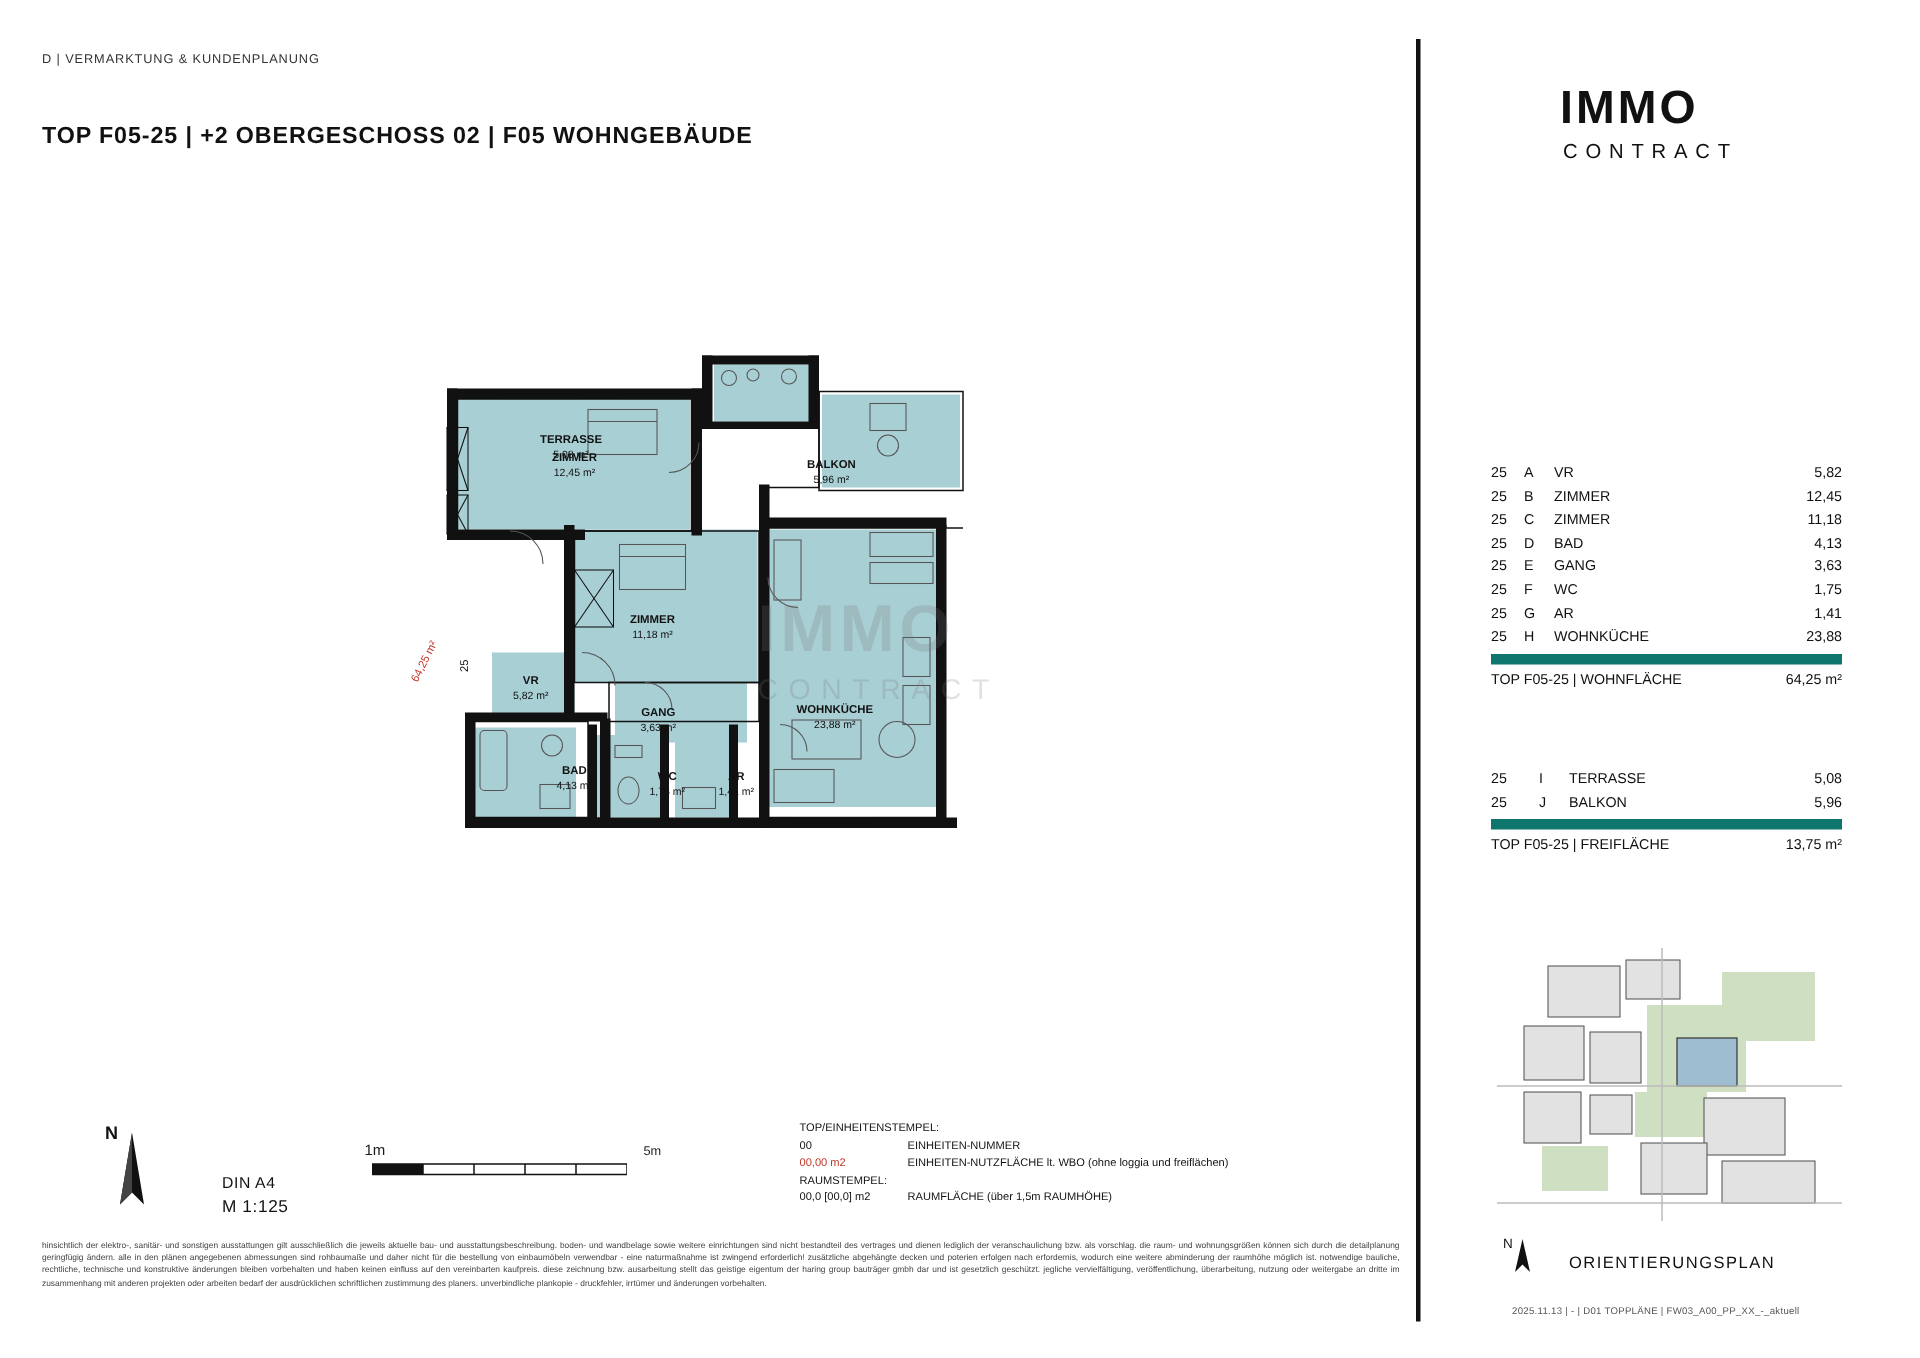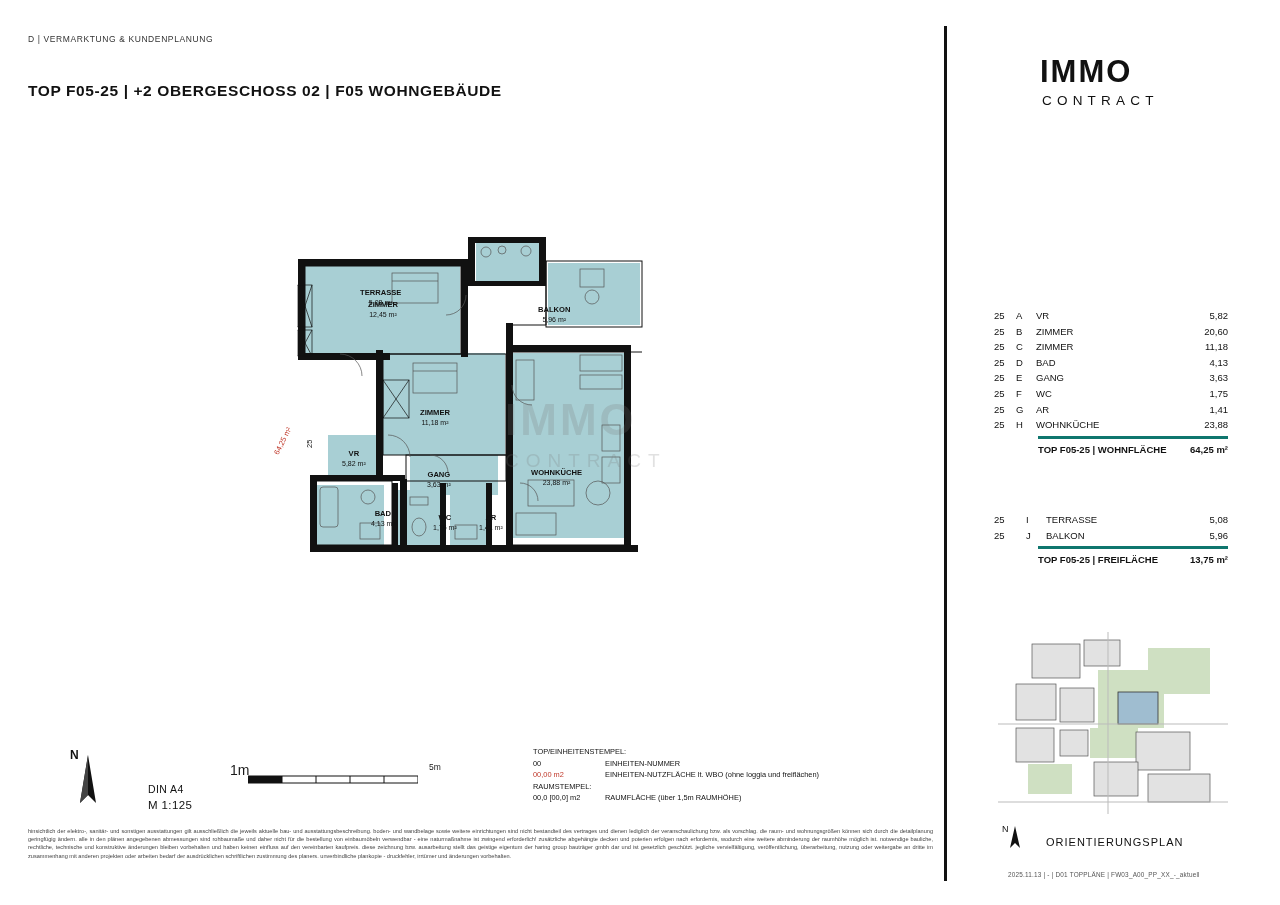--- a/index.html
+++ b/index.html
@@ -49,23 +49,22 @@
     font-size: 9.5px; color: #111;
   }
   .area-table.t1 { top: 308px; }
   .area-table.t2 { top: 512px; }
   .arow { display: flex; line-height: 15.6px; white-space: nowrap; }
   .arow .c-num { width: 22px; }
   .arow .c-let { width: 20px; }
   .arow .c-name { flex: 1; }
   .arow .c-val { text-align: right; width: 64px; }
   .arow.total {
-    border-top: 3px solid #0f766e; margin-top: 3px; padding-top: 3px;
-    font-weight: bold;
-    margin-left: 44px;
+    border-top: 7px solid #0f766e; margin-top: 3px; padding-top: 3px;
+    font-weight: normal;
   }
   .arow.total .c-label { flex: 1; }
   .arow.total .c-val { width: 74px; }
 
   
   .orient-img {
     position: absolute; left: 998px; top: 632px;
     width: 230px; height: 182px;
     background: #ffffff;
   }
@@ -119,21 +118,21 @@
   .compass { position: absolute; left: 60px; top: 745px; }
   .din {
     position: absolute; left: 148px; top: 783px;
     font-size: 10.5px; color: #111; letter-spacing: 0.4px;
   }
   .scale-txt {
     position: absolute; left: 148px; top: 799px;
     font-size: 11.5px; color: #111; letter-spacing: 0.4px;
   }
   .scalebar { position: absolute; left: 248px; top: 772px; }
-  .scale-1m { position: absolute; left: 230px; top: 762px; font-size: 14px; }
+  .scale-1m { position: absolute; left: 243px; top: 762px; font-size: 10px; }
   .scale-5m { position: absolute; left: 381px; top: 762px; font-size: 8.5px; margin-left: 48px; }
 
   .legend { position: absolute; left: 533px; top: 746px; font-size: 7.4px; color: #111; line-height: 11.5px; }
   .legend .hd { font-weight: normal; }
   .legend .red { color: #c0392b; }
   .legend .blk { color: #111; }
   .legend .grp { margin-top: 0px; }
   .legend-row { display: flex; }
   .legend-row .k { width: 72px; }
 
@@ -336,21 +335,21 @@
     <div class="arow">
       <span class="c-num">25</span>
       <span class="c-let">A</span>
       <span class="c-name">VR</span>
       <span class="c-val">5,82</span>
     </div>
     <div class="arow">
       <span class="c-num">25</span>
       <span class="c-let">B</span>
       <span class="c-name">ZIMMER</span>
-      <span class="c-val">20,60</span>
+      <span class="c-val">12,45</span>
     </div>
     <div class="arow">
       <span class="c-num">25</span>
       <span class="c-let">C</span>
       <span class="c-name">ZIMMER</span>
       <span class="c-val">11,18</span>
     </div>
     <div class="arow">
       <span class="c-num">25</span>
       <span class="c-let">D</span>

